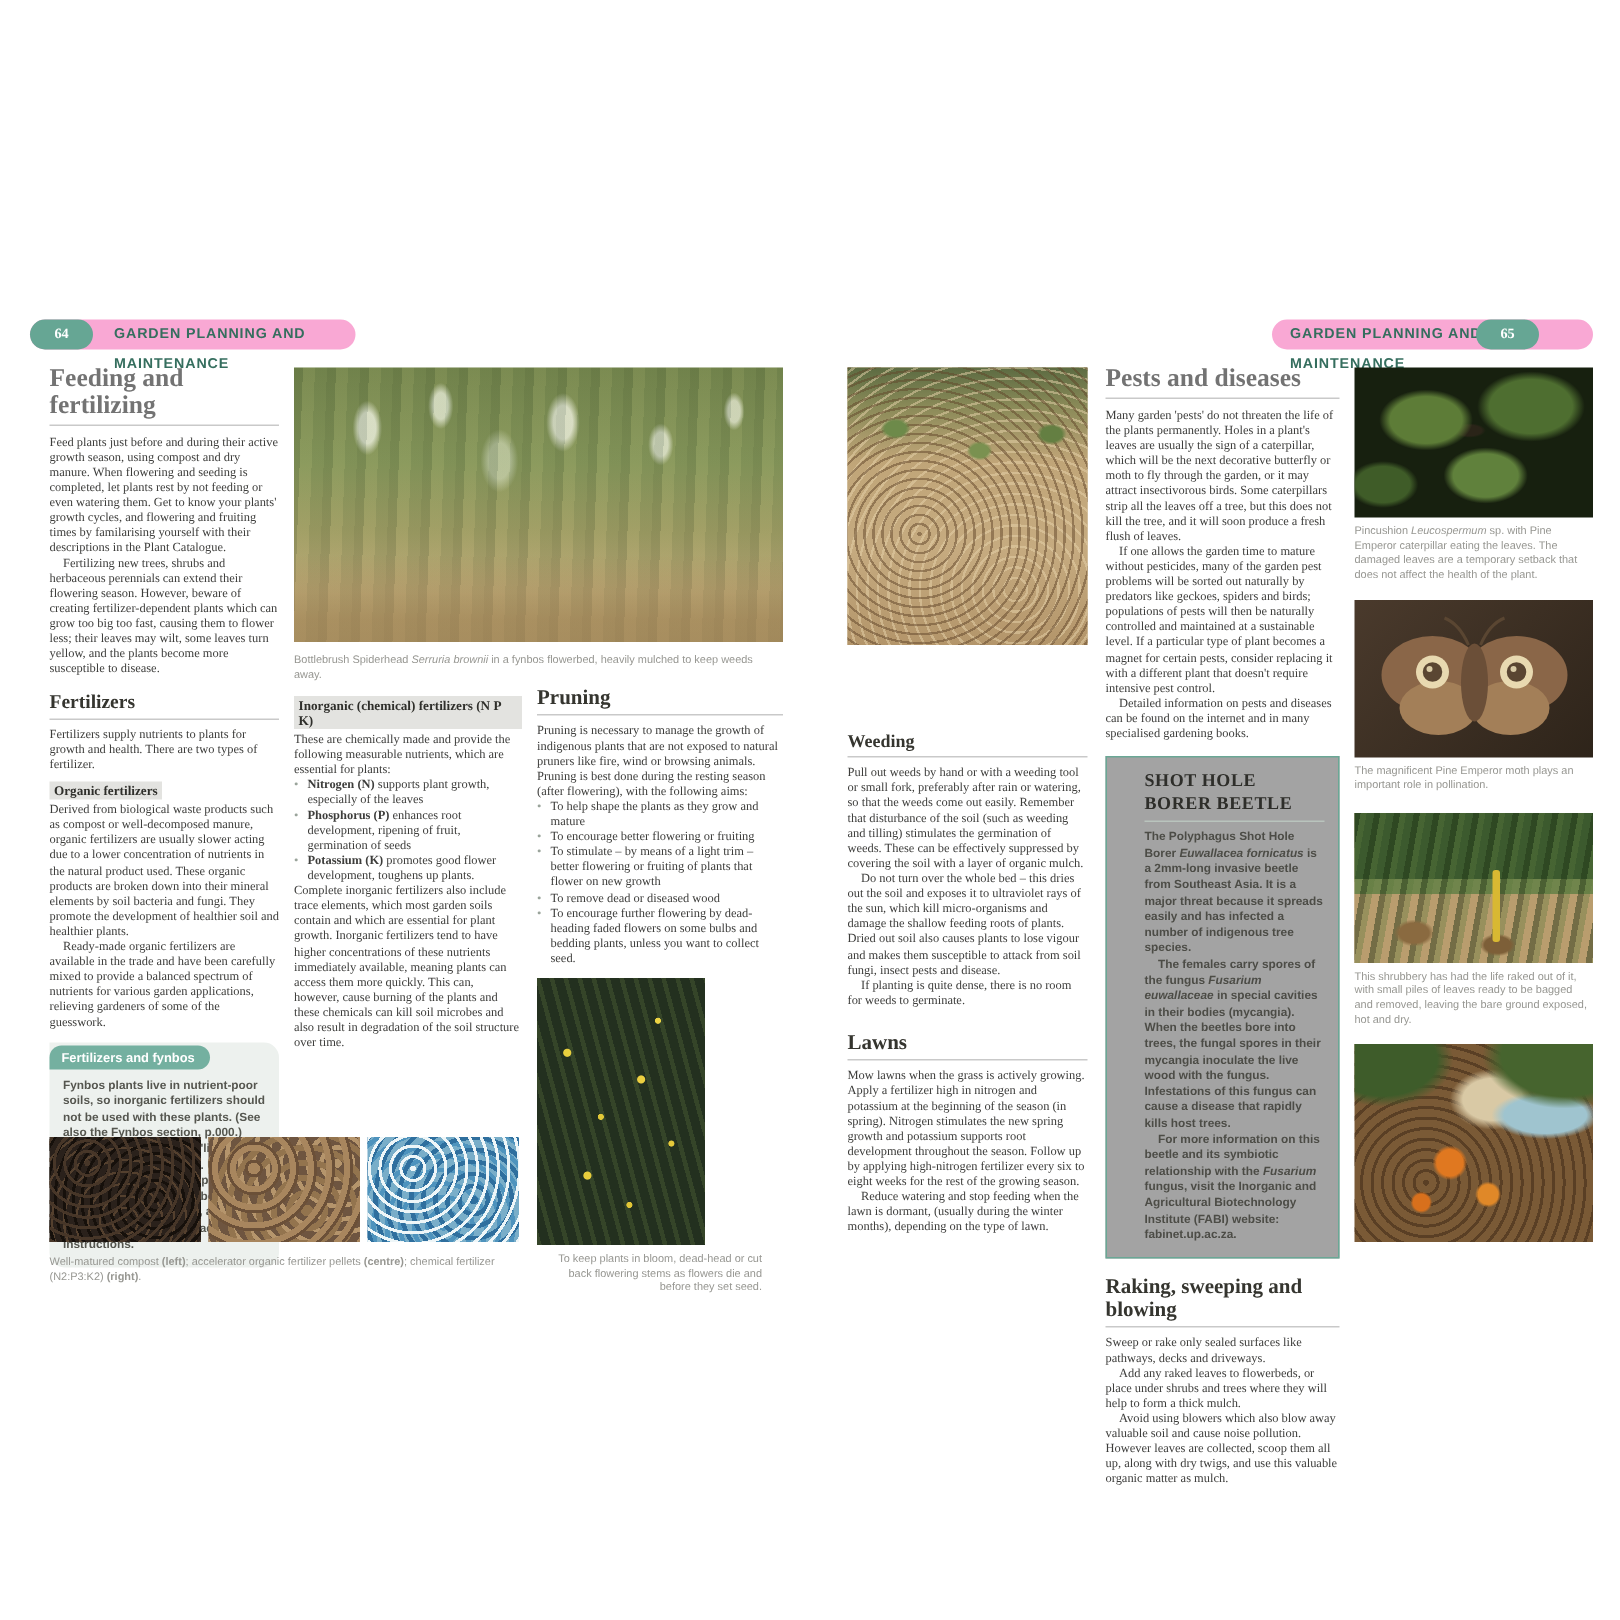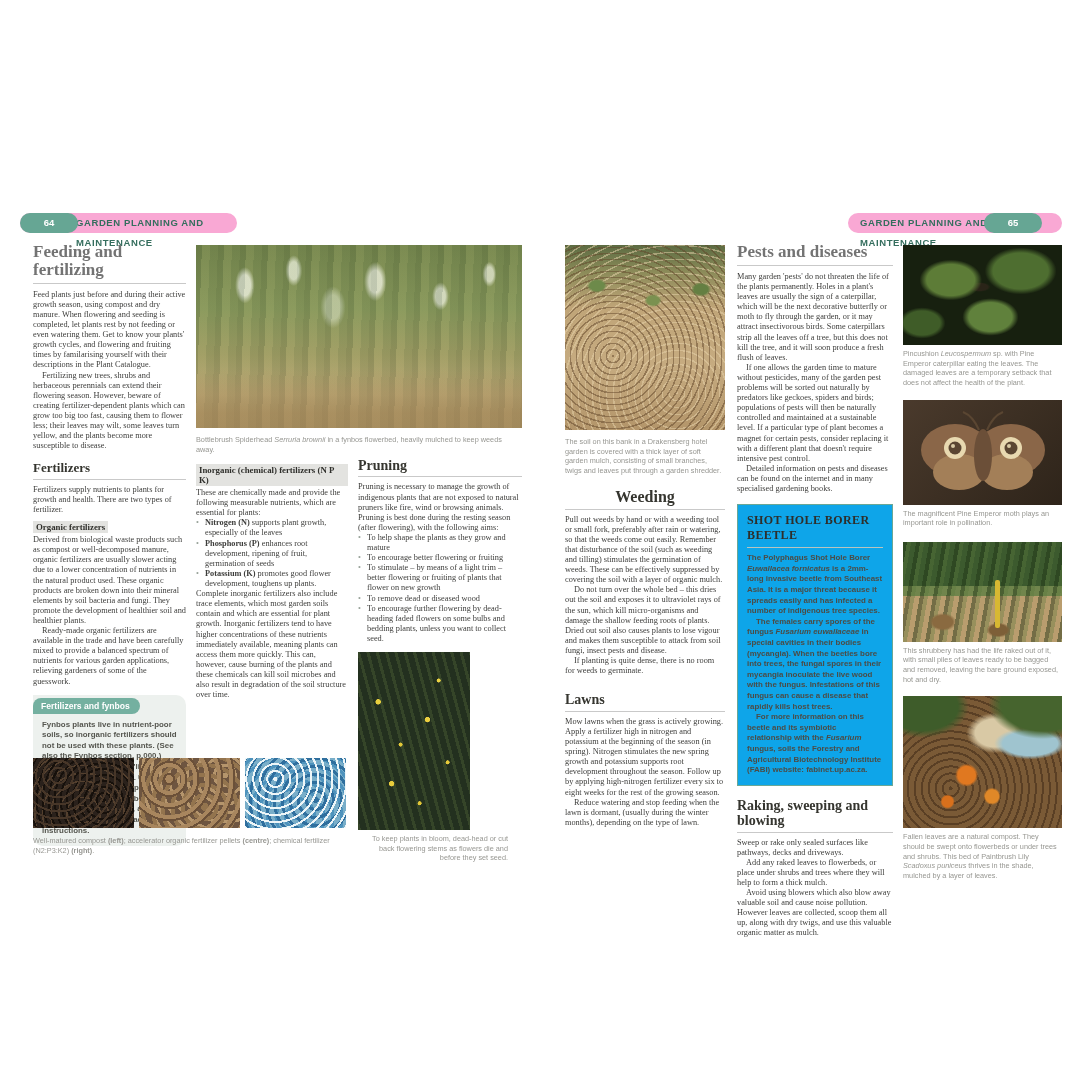--- a/index.html
+++ b/index.html
@@ -3,22 +3,22 @@
 <meta charset="utf-8">
 <style>
   html,body{margin:0;padding:0;background:#ffffff;}
   #canvas{position:relative;width:1080px;height:1080px;background:#ffffff;overflow:hidden;
           font-family:"Liberation Serif", serif;color:#3d3d3b;}
 
   
   .band{position:absolute;top:213px;height:20px;background:#f9a8d4;border-radius:10px;}
   .band-text{font-family:"Liberation Sans", sans-serif;font-weight:bold;font-size:9.5px;
              letter-spacing:.6px;color:#356e5e;line-height:20px;}
-  .pill{position:absolute;top:213px;width:58px;height:20px;background:#66a694;border-radius:10px;
-        color:#fff;font-family:Liberation Sans, sans-serif;font-weight:bold;font-size:9.5px;
+  .pill{position:absolute;top:213px;width:42px;height:20px;background:#66a694;border-radius:10px;
+        color:#fff;font-family:Liberation Serif, serif;font-weight:bold;font-size:9.5px;
         text-align:center;line-height:20px;}
 
   
   .h1{font-size:17px;font-weight:bold;color:#737373;border-bottom:1px solid #c9c9c9;
       padding-bottom:4px;margin:0 0 6px 0;line-height:1.05;}
   .h2{font-size:13px;font-weight:bold;color:#35352f;border-bottom:1px solid #c9c9c9;
       padding-bottom:3px;margin:10px 0 5px 0;line-height:1.1;}
   .h3{display:inline-block;font-size:8.8px;font-weight:bold;color:#2f2f2b;background:#e3e3e0;
       padding:1px 3px;margin:6px 0 2px 0;}
   .p{font-size:8.3px;line-height:1.22;margin:0;}
@@ -30,21 +30,21 @@
   .col{position:absolute;}
 
   
   .fynbox{margin-top:8px;background:#edf1ee;border-radius:0 10px 10px 10px;}
   .fynbox-tab{display:inline-block;background:#74b0a0;color:#fff;font-family:"Liberation Sans", sans-serif;
               font-weight:bold;font-size:8.6px;padding:3px 10px 3px 8px;border-radius:8px 8px 8px 0;}
   .fynbox-body{padding:6px 9px 10px 9px;font-family:"Liberation Sans", sans-serif;font-weight:bold;
                font-size:7.9px;line-height:1.34;color:#55564f;}
 
   
-  .borerbox{margin-top:10px;background:#0ea5e9;border:1px solid #6aa795;padding:8px 9px 9px 9px;}
+  .borerbox{margin-top:10px;background:#a3a3a3;border:1px solid #6aa795;padding:8px 9px 9px 25px;}
   .borerbox .title{font-family:"Liberation Serif", serif;font-weight:bold;font-size:12px;
                    letter-spacing:.4px;color:#2e2e2a;border-bottom:1px solid #b9c4bd;
                    padding-bottom:4px;margin-bottom:5px;}
   .borerbox p{font-family:"Liberation Sans", sans-serif;font-weight:bold;font-size:7.9px;
               line-height:1.34;color:#4c4c46;margin:0;}
 
   
   .photo{position:absolute;overflow:hidden;}
   .photo-flow{position:relative;overflow:hidden;}
 
@@ -184,44 +184,43 @@
   </div>
 
   <div class="photo ph-sq" id="ph-compost"></div>
   <div class="photo ph-sq" id="ph-pellets"></div>
   <div class="photo ph-sq" id="ph-chemical"></div>
   <div class="cap" style="position:absolute;left:33px;top:832px;width:312px;">
     <span>Well-matured compost </span><b>(left)</b><span>; accelerator organic fertilizer pellets </span><b>(centre)</b><span>; chemical fertilizer (N2:P3:K2) </span><b>(right)</b><span>.</span>
   </div>
 
   <div class="photo" id="ph-mulchbank"></div>
-  <div class="cap" style="position:absolute;left:565px;top:433px;width:160px;">The soil on this bank in a Drakensberg hotel garden is covered with a thick layer of soft garden mulch, consisting of small branches, twigs and leaves put through a garden shredder.</div>
 
   <div class="col" style="left:565px;top:478px;width:160px;">
-    <div class="h2" style="font-size:16px;text-align:center;">Weeding</div>
+    <div class="h2" style="font-size:12px;">Weeding</div>
     <p class="p">Pull out weeds by hand or with a weeding tool or small fork, preferably after rain or watering, so that the weeds come out easily. Remember that disturbance of the soil (such as weeding and tilling) stimulates the germination of weeds. These can be effectively suppressed by covering the soil with a layer of organic mulch.</p>
     <p class="p ind">Do not turn over the whole bed – this dries out the soil and exposes it to ultraviolet rays of the sun, which kill micro-organisms and damage the shallow feeding roots of plants. Dried out soil also causes plants to lose vigour and makes them susceptible to attack from soil fungi, insect pests and disease.</p>
     <p class="p ind">If planting is quite dense, there is no room for weeds to germinate.</p>
 
     <div class="h2" style="font-size:14px;margin-top:16px;">Lawns</div>
     <p class="p">Mow lawns when the grass is actively growing. Apply a fertilizer high in nitrogen and potassium at the beginning of the season (in spring). Nitrogen stimulates the new spring growth and potassium supports root development throughout the season. Follow up by applying high-nitrogen fertilizer every six to eight weeks for the rest of the growing season.</p>
     <p class="p ind">Reduce watering and stop feeding when the lawn is dormant, (usually during the winter months), depending on the type of lawn.</p>
   </div>
 
   <div class="col" style="left:737px;top:243px;width:156px;">
     <div class="h1">Pests and diseases</div>
     <p class="p">Many garden 'pests' do not threaten the life of the plants permanently. Holes in a plant's leaves are usually the sign of a caterpillar, which will be the next decorative butterfly or moth to fly through the garden, or it may attract insectivorous birds. Some caterpillars strip all the leaves off a tree, but this does not kill the tree, and it will soon produce a fresh flush of leaves.</p>
     <p class="p ind">If one allows the garden time to mature without pesticides, many of the garden pest problems will be sorted out naturally by predators like geckoes, spiders and birds; populations of pests will then be naturally controlled and maintained at a sustainable level. If a particular type of plant becomes a magnet for certain pests, consider replacing it with a different plant that doesn't require intensive pest control.</p>
     <p class="p ind">Detailed information on pests and diseases can be found on the internet and in many specialised gardening books.</p>
 
     <div class="borerbox">
       <div class="title">SHOT HOLE BORER BEETLE</div>
       <p><span>The Polyphagus Shot Hole Borer </span><i>Euwallacea fornicatus</i><span> is a 2mm-long invasive beetle from Southeast Asia. It is a major threat because it spreads easily and has infected a number of indigenous tree species.</span></p>
       <p class="ind"><span>The females carry spores of the fungus </span><i>Fusarium euwallaceae</i><span> in special cavities in their bodies (mycangia). When the beetles bore into trees, the fungal spores in their mycangia inoculate the live wood with the fungus. Infestations of this fungus can cause a disease that rapidly kills host trees.</span></p>
-      <p class="ind"><span>For more information on this beetle and its symbiotic relationship with the </span><i>Fusarium</i><span> fungus, soils the Forestry and Agricultural Biotechnology Institute (FABI) website: fabinet.up.ac.za.</span></p>
+      <p class="ind"><span>For more information on this beetle and its symbiotic relationship with the </span><i>Fusarium</i><span> fungus, visit the Inorganic and Agricultural Biotechnology Institute (FABI) website: fabinet.up.ac.za.</span></p>
     </div>
 
     <div class="h2" style="font-size:14px;margin-top:12px;">Raking, sweeping and blowing</div>
     <p class="p">Sweep or rake only sealed surfaces like pathways, decks and driveways.</p>
     <p class="p ind">Add any raked leaves to flowerbeds, or place under shrubs and trees where they will help to form a thick mulch.</p>
     <p class="p ind">Avoid using blowers which also blow away valuable soil and cause noise pollution. However leaves are collected, scoop them all up, along with dry twigs, and use this valuable organic matter as mulch.</p>
   </div>
 
   <div class="col" style="left:903px;top:245px;width:159px;">
     <div class="photo-flow" id="ph-caterpillar"></div>
@@ -247,18 +246,15 @@
       </svg>
     </div>
     <div class="cap">The magnificent Pine Emperor moth plays an important role in pollination.</div>
 
     <div class="photo-flow" id="ph-shrub">
       <div class="pole"></div>
     </div>
     <div class="cap">This shrubbery has had the life raked out of it, with small piles of leaves ready to be bagged and removed, leaving the bare ground exposed, hot and dry.</div>
 
     <div class="photo-flow" id="ph-leaves"></div>
-    <div class="cap">
-      <span>Fallen leaves are a natural compost. They should be swept onto flowerbeds or under trees and shrubs. This bed of Paintbrush Lily </span><i>Scadoxus puniceus</i><span> thrives in the shade, mulched by a layer of leaves.</span>
-    </div>
   </div>
 
 </div>
 
 </body></html>

